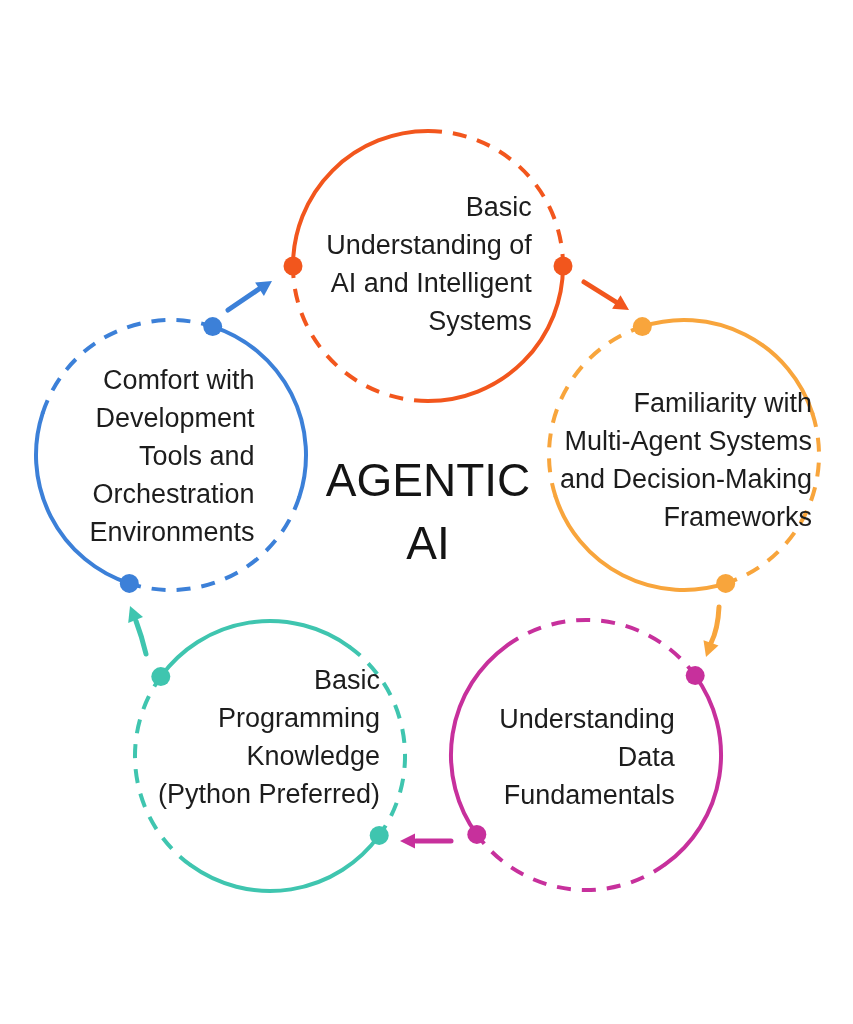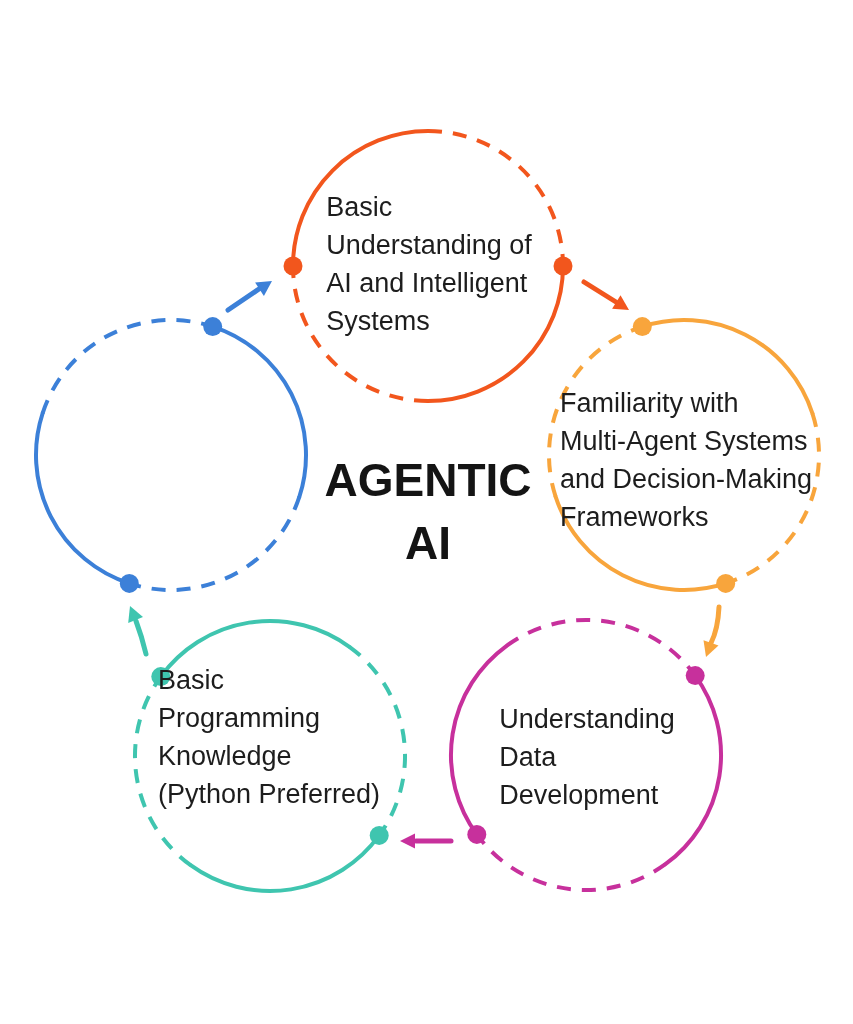--- a/index.html
+++ b/index.html
@@ -13,31 +13,31 @@
   }
   .diagram-svg {
     position: absolute;
     left: 0; top: 0;
     width: 853px; height: 1024px;
   }
   .node-label {
     position: absolute;
     transform: translate(-50%, -50%);
     white-space: pre;
-    text-align: left;
+    text-align: right;
     font-size: 27px;
     line-height: 38px;
     color: #1d1d1d;
   }
   .diagram-title {
     position: absolute;
     transform: translate(-50%, -50%);
     white-space: pre;
     text-align: center;
-    font-weight: 700;
+    font-weight: 400;
     font-size: 46px;
     line-height: 63px;
     color: #141414;
   }
   .arc-solid  { fill: none; stroke-width: 4; stroke-linecap: round; }
   .arc-dashed { fill: none; stroke-width: 4; stroke-dasharray: 14 11; }
   .arrow-line { fill: none; stroke-width: 5; stroke-linecap: round; }
 </style>
 </head>
 <body>
@@ -116,21 +116,26 @@
 AI and Intelligent
 Systems</div>
 
   <div class="node-label" style="left:686px; top:460px;">Familiarity with
 Multi-Agent Systems
 and Decision-Making
 Frameworks</div>
 
   <div class="node-label" style="left:587px; top:757px;">Understanding
 Data
-Development</div>
+Fundamentals</div>
 
   <div class="node-label" style="left:269px; top:737px;">Basic
 Programming
 Knowledge
 (Python Preferred)</div>
 
+  <div class="node-label" style="left:172px; top:456px;">Comfort with
+Development
+Tools and
+Orchestration
+Environments</div>
 
 </div>
 
 </body></html>

